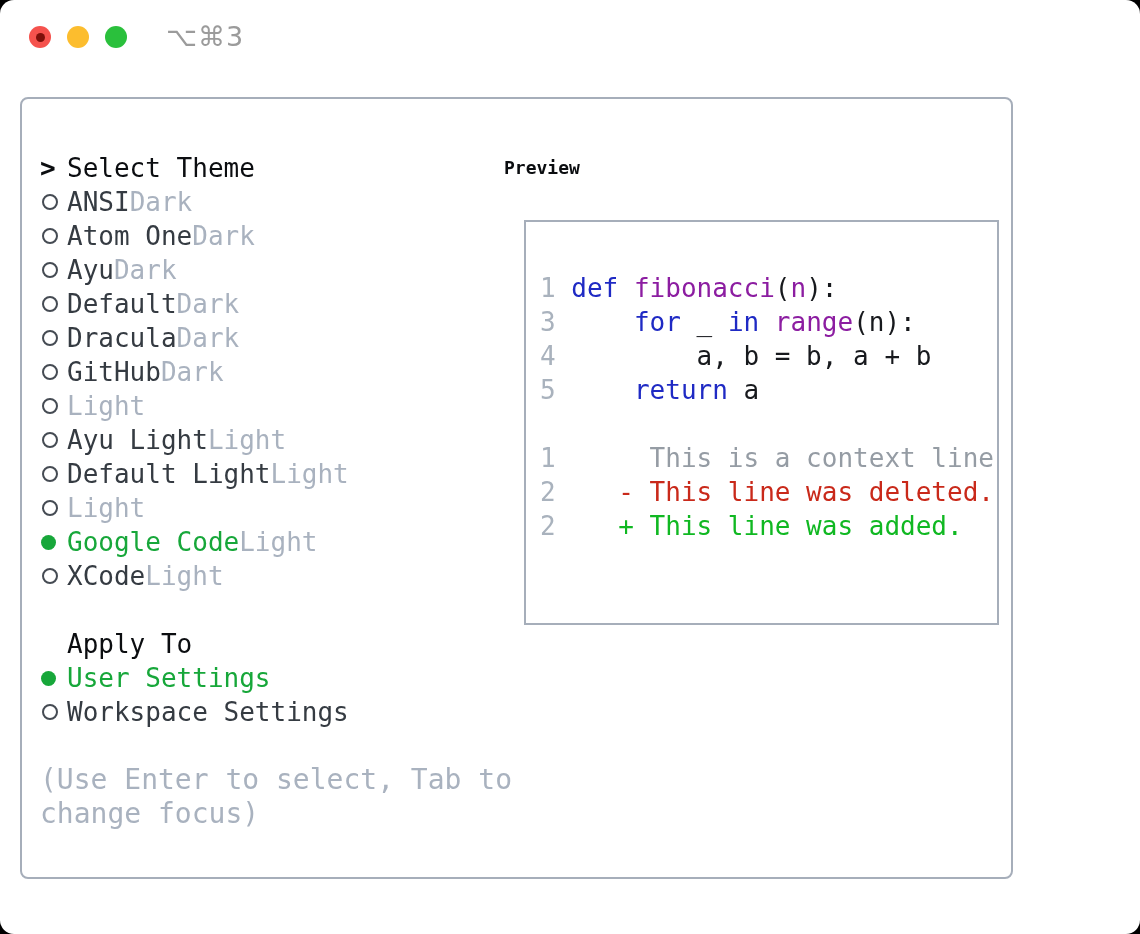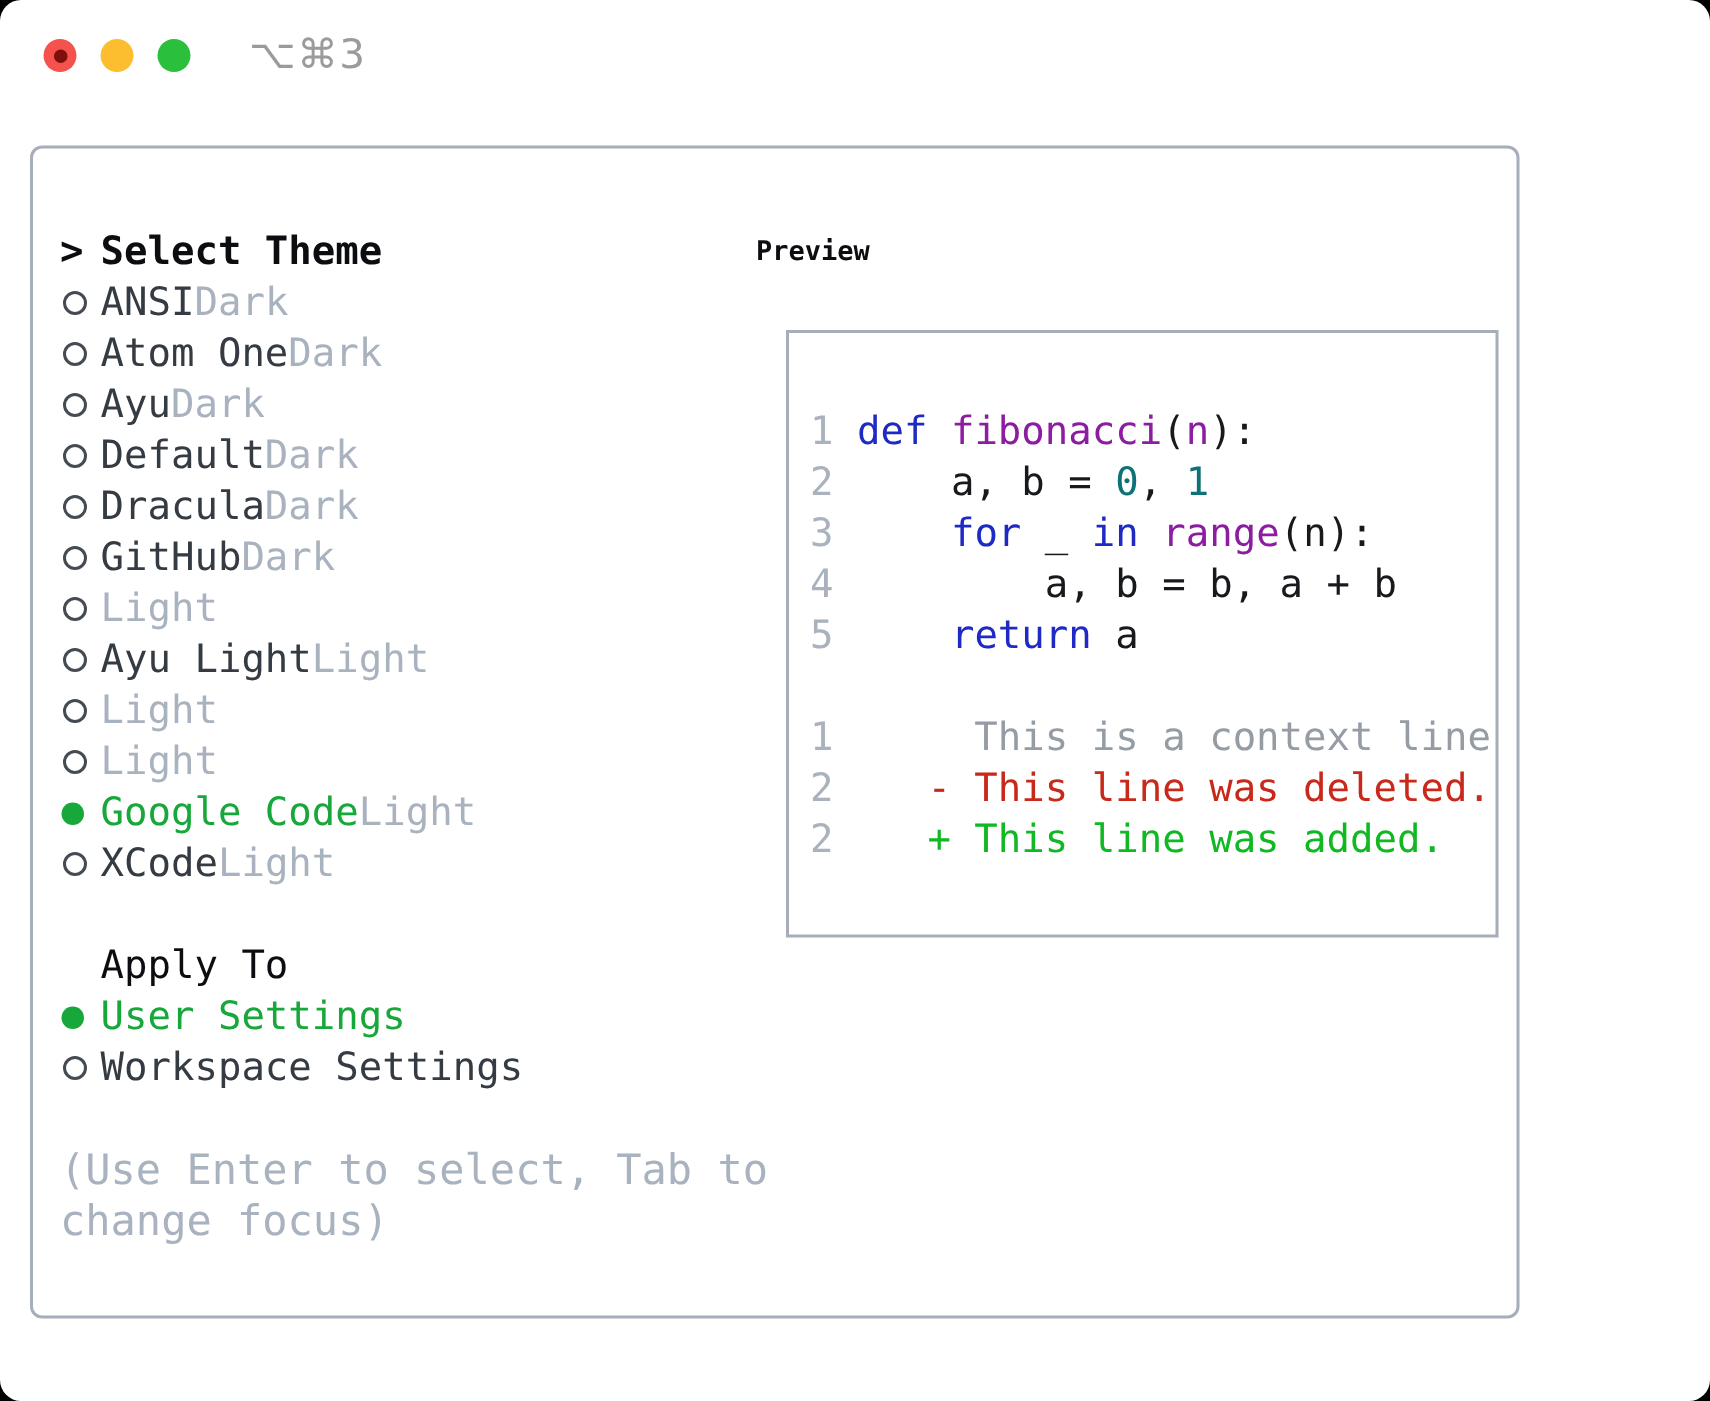--- a/index.html
+++ b/index.html
@@ -25,21 +25,21 @@
   }
   
   .panel{
     position:absolute;left:20px;top:97px;width:993px;height:782px;
     border:2px solid var(--border,#a6aeba);border-radius:8px;box-sizing:border-box;
     background:#fff;
   }
   .row{height:34px;display:flex;align-items:center;white-space:pre;font-size:26px;}
   .bullet-col{width:27px;flex:none;display:flex;align-items:center;}
   .cursor{font-weight:bold;color:var(--heading,#0b0d10);}
-  .hdr{font-weight:bold;color:var(--heading,#0b0d10);}
+  .hdr{font-weight:normal;color:var(--heading,#0b0d10);}
   .ring{width:12px;height:12px;border:2px solid #454b53;border-radius:50%;margin-left:2px;box-sizing:content-box;}
   .filled{width:15px;height:15px;background:var(--green,#17a73a);border-radius:50%;margin-left:1px;}
   .name{color:var(--item,#353b42);}
   .name.sel{color:var(--green,#17a73a);}
   .tag{color:var(--muted,#a9b2bf);}
   .theme-section{position:absolute;left:18px;top:52px;}
   .apply-section{position:absolute;left:18px;top:528px;}
   .apply-hdr{color:var(--heading,#0b0d10);}
   .help{position:absolute;left:18px;top:664px;color:var(--muted,#a9b2bf);font-size:28px;}
   .help div{height:34px;line-height:34px;white-space:pre;}
@@ -82,21 +82,21 @@
       </div>
       <div id="theme-items">
           <div class="row"><span class="bullet-col"><span class="ring"></span></span><span class="name">ANSI</span> <span class="tag">Dark</span></div>
           <div class="row"><span class="bullet-col"><span class="ring"></span></span><span class="name">Atom One</span> <span class="tag">Dark</span></div>
           <div class="row"><span class="bullet-col"><span class="ring"></span></span><span class="name">Ayu</span> <span class="tag">Dark</span></div>
           <div class="row"><span class="bullet-col"><span class="ring"></span></span><span class="name">Default</span> <span class="tag">Dark</span></div>
           <div class="row"><span class="bullet-col"><span class="ring"></span></span><span class="name">Dracula</span> <span class="tag">Dark</span></div>
           <div class="row"><span class="bullet-col"><span class="ring"></span></span><span class="name">GitHub</span> <span class="tag">Dark</span></div>
           <div class="row"><span class="bullet-col"><span class="ring"></span></span> <span class="tag">Light</span></div>
           <div class="row"><span class="bullet-col"><span class="ring"></span></span><span class="name">Ayu Light</span> <span class="tag">Light</span></div>
-          <div class="row"><span class="bullet-col"><span class="ring"></span></span> <span class="tag">Light</span></div>
+          <div class="row"><span class="bullet-col"><span class="ring"></span></span><span class="name">Default Light</span> <span class="tag">Light</span></div>
           <div class="row"><span class="bullet-col"><span class="ring"></span></span> <span class="tag">Light</span></div>
           <div class="row"><span class="bullet-col"><span class="filled"></span></span><span class="name sel">Google Code</span> <span class="tag">Light</span></div>
           <div class="row"><span class="bullet-col"><span class="ring"></span></span><span class="name">XCode</span> <span class="tag">Light</span></div>
         </div>
     </div>
 
     <div class="apply-section">
       <div class="row">
         <span class="bullet-col"></span>
         <span class="apply-hdr">Apply To</span>
@@ -109,21 +109,20 @@
 
     <div class="help">
       <div>(Use Enter to select, Tab to</div>
       <div>change focus)</div>
     </div>
 
     <div class="preview-header">Preview</div>
     <div class="preview-box">
       <div id="preview-lines">
           <div class="code-line"><span class="c-ln">1 </span><span class="c-kw">def</span><span class="c-pl"> </span><span class="c-fn">fibonacci</span><span class="c-pl">(</span><span class="c-fn">n</span><span class="c-pl">):</span></div>
-          <div class="code-line"><span class="c-ln">2 </span><span class="c-pl">    a, b = </span><span class="c-num">0</span><span class="c-pl">, </span><span class="c-num">1</span></div>
           <div class="code-line"><span class="c-ln">3 </span><span class="c-pl">    </span><span class="c-kw">for</span><span class="c-pl"> _ </span><span class="c-kw">in</span><span class="c-pl"> </span><span class="c-fn">range</span><span class="c-pl">(n):</span></div>
           <div class="code-line"><span class="c-ln">4 </span><span class="c-pl">        a, b = b, a + b</span></div>
           <div class="code-line"><span class="c-ln">5 </span><span class="c-pl">    </span><span class="c-kw">return</span><span class="c-pl"> a</span></div>
           <div class="code-line"></div>
           <div class="code-line"><span class="c-ln">1</span><span class="c-ctx">      This is a context line.</span></div>
           <div class="code-line"><span class="c-ln">2</span><span class="c-del">    - This line was deleted.</span></div>
           <div class="code-line"><span class="c-ln">2</span><span class="c-add">    + This line was added.</span></div>
         </div>
     </div>
 

